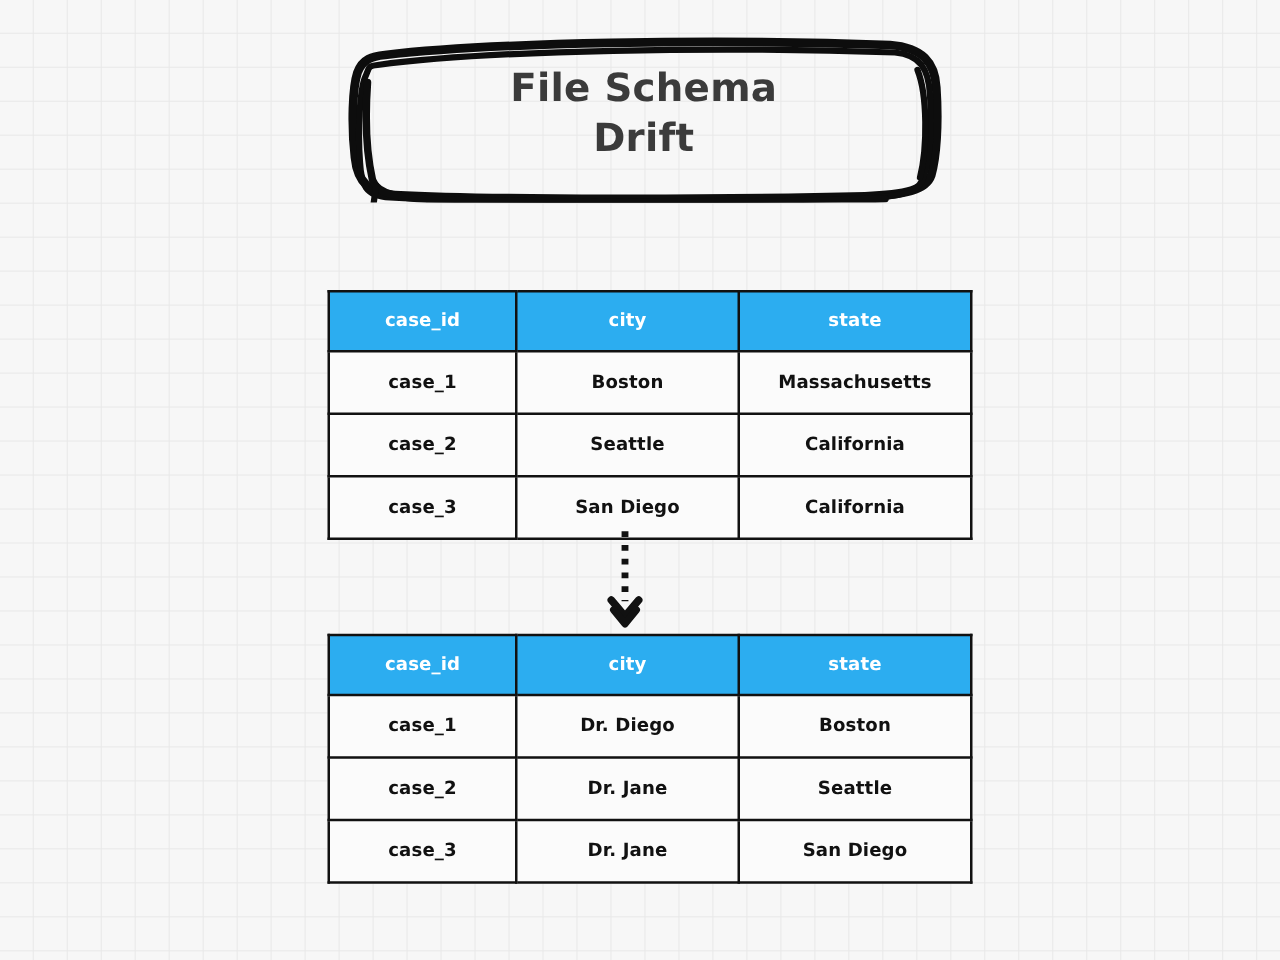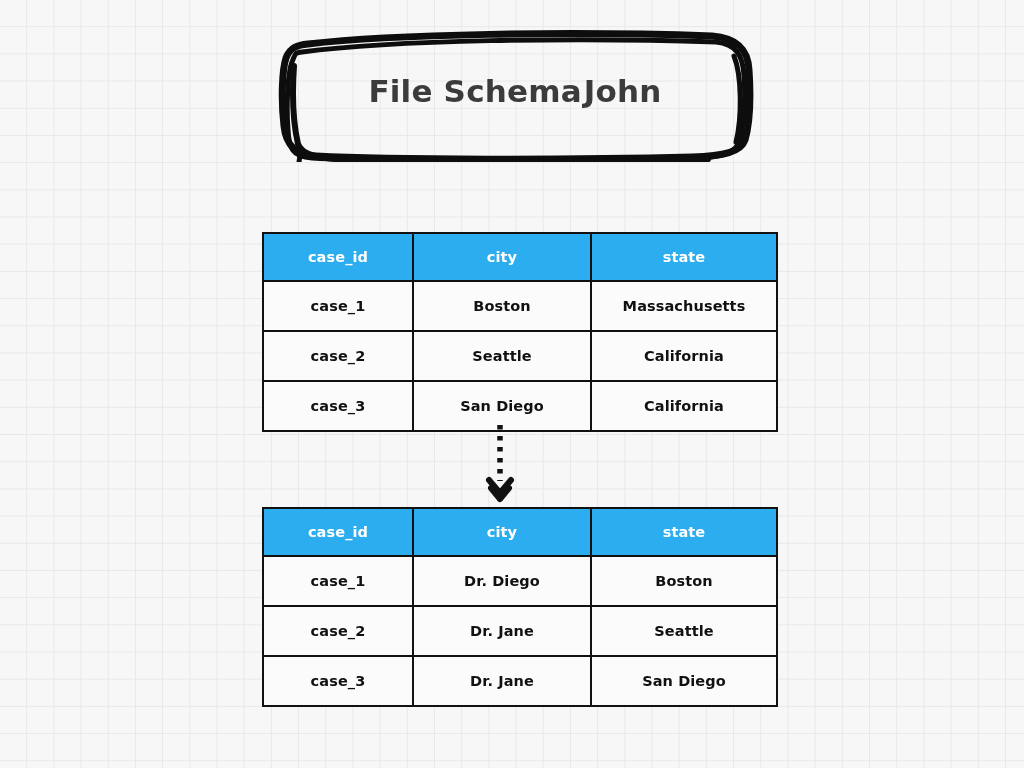--- a/index.html
+++ b/index.html
@@ -35,20 +35,21 @@
     width: 486px;
     height: 140px;
   }
   #title-text-wrap {
     position: absolute;
     left: 0;
     top: 0;
     width: 486px;
     height: 140px;
     display: flex;
+    flex-direction: column;
     align-items: center;
     justify-content: center;
     gap: 2px;
   }
   .title-line {
     font-size: 31px;
     font-weight: 700;
     color: #3b3b3b;
     letter-spacing: 0.2px;
     line-height: 1.22;
@@ -113,21 +114,21 @@
     <g fill="none" stroke="#0d0d0d" stroke-linecap="round" stroke-linejoin="round">
       <path d="M36 22 C 120 12, 300 9, 440 14 C 466 16, 476 28, 477 48 C 479 78, 477 104, 473 118 C 469 130, 452 134, 420 135 C 300 138, 120 138, 44 134 C 24 133, 14 124, 12 104 C 9 78, 10 48, 14 36 C 18 25, 26 23, 36 22 Z" stroke-width="7"></path>
       <path d="M30 30 C 120 18, 305 15, 444 20 C 464 22, 471 33, 472 54 C 474 84, 471 108, 466 122 C 461 133, 444 136, 412 137 C 292 140, 112 140, 40 136 C 20 135, 17 126, 16 108 C 14 82, 16 50, 20 40 C 24 31, 22 31, 30 30 Z" stroke-width="5"></path>
       <path d="M22 44 C 20 72, 21 100, 26 122 C 30 134, 48 137, 84 138 C 200 141, 360 141, 436 137" stroke-width="6"></path>
       <path d="M462 34 C 470 54, 470 96, 464 120" stroke-width="5"></path>
       <path d="M27 140 L 29 126" stroke-width="5"></path>
     </g>
   </svg>
   <div id="title-text-wrap">
     <div class="title-line">File Schema</div>
-    <div class="title-line">John</div>
+    <div class="title-line">Drift</div>
   </div>
 </div>
 
 <table class="schema-table" id="table-before">
   <colgroup>
       <col class="c1">
       <col class="c2">
       <col class="c3">
     </colgroup>
   <thead>

